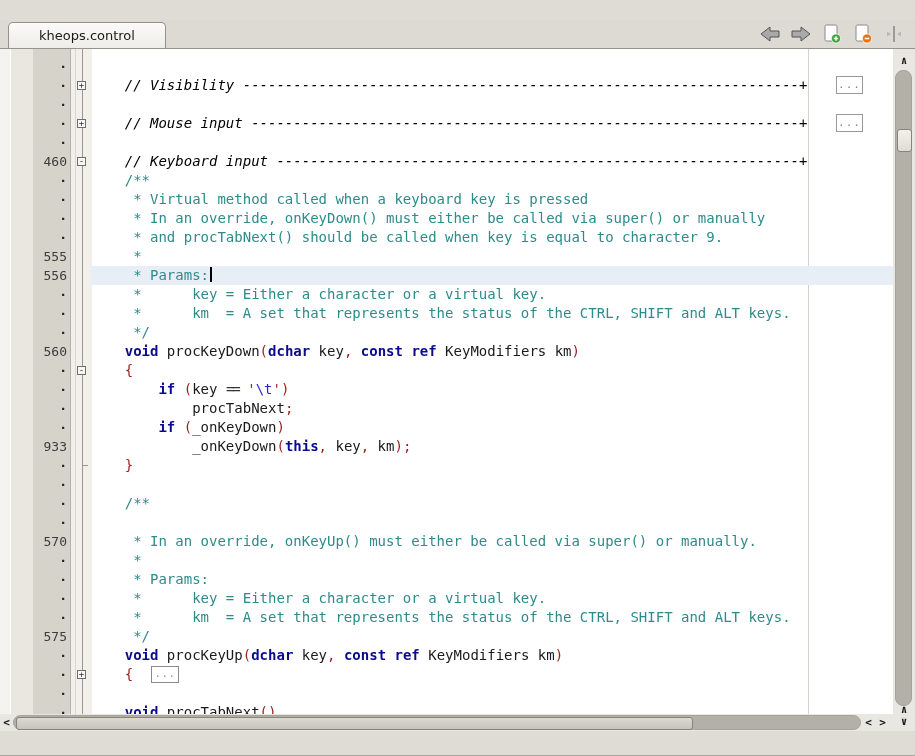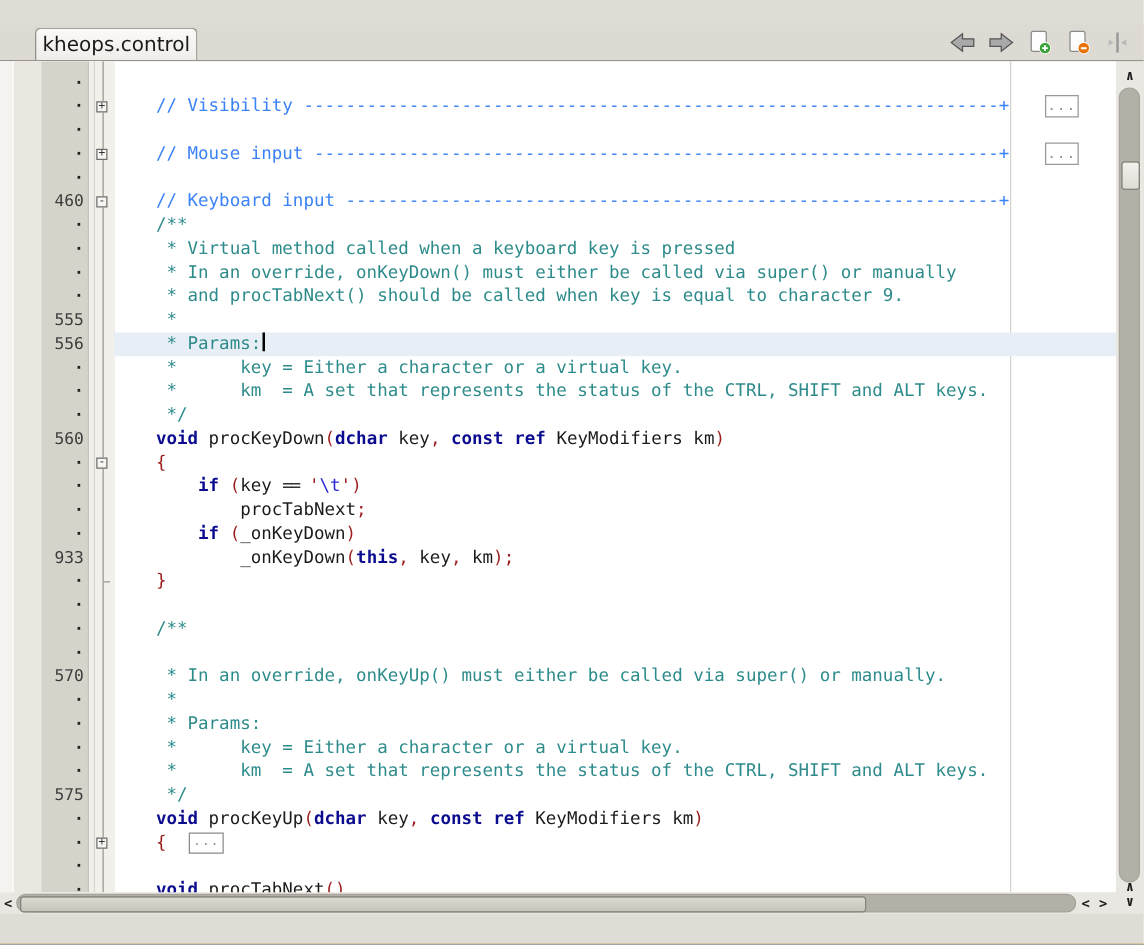--- a/index.html
+++ b/index.html
@@ -12,23 +12,23 @@
     background-image:radial-gradient(circle,#c2c2c2 0.7px,transparent 0.9px);
     background-size:3px 3px;border-bottom:1px solid #c8c8c8;}
   .title{position:absolute;left:50%;transform:translateX(-50%);top:1px;
     font-size:12px;color:#111;background:#ECECEC;padding:1px 7px;white-space:nowrap;}
   .close{position:absolute;right:5px;top:1px;font-size:12px;font-weight:bold;color:#111;
     background:#ECECEC;padding:1px 3px;cursor:default;}
 
   
   .tabbar{position:absolute;left:0;top:20px;width:915px;height:28px;background:#DDD9D3;
     border-bottom:1px solid #97938C;}
-  .tab{position:absolute;left:8px;bottom:0;height:25px;line-height:25px;padding:0 5px;
+  .tab{position:absolute;left:8px;bottom:0;height:25px;line-height:25px;padding:0 30px;
     background:linear-gradient(#FBFAF8,#EFEDE9);border:1px solid #95918A;border-bottom:none;
-    border-radius:5px 5px 0 0;font-size:16px;color:#1a1a1a;margin-left:20px;}
+    border-radius:5px 5px 0 0;font-size:13px;color:#1a1a1a;}
   .tools{position:absolute;right:10px;top:3px;height:22px;display:flex;align-items:center;gap:9px;}
   .tool{width:22px;height:20px;display:flex;align-items:center;justify-content:center;}
 
   
   .editor{position:absolute;left:0;top:49px;width:893px;height:665px;background:#fff;overflow:hidden;}
   .stripe{position:absolute;top:0;bottom:0;}
   .s1{left:0;width:10px;background:#F4F3EF;border-right:1px solid #fff;}
   .s2{left:11px;width:22px;background:#EAE7E1;}
   .s3{left:33px;width:37px;background:#D6D3CB;}
   .s4{left:70px;width:21px;background:#F1F0EB;border-left:1px solid #B5B2AA;}
@@ -53,21 +53,21 @@
     width:26px;height:15px;border:1px solid #8A8A8A;background:#fff;color:#888;
     font-size:10px;line-height:13px;letter-spacing:1px;text-align:center;}
   .fold-ellipsis-box{position:absolute;left:836px;width:27px;height:18px;box-sizing:border-box;
     border:1px solid #999;background:#fff;color:#888;font-size:11px;line-height:15px;
     letter-spacing:1px;text-align:center;font-family:"DejaVu Sans Mono",monospace;}
   .feb1{top:27px;} .feb2{top:65px;}
 
   
   .tk-k{color:#0B0B8F;font-weight:bold;}
   .tk-i{color:#1A1A1A;}
-  .tk-c{color:#3b82f6;}
+  .tk-c{color:#000000;font-style:italic;}
   .tk-d{color:#2E8B8B;}
   .tk-p{color:#9C1C1C;}
   .tk-s{color:#9C1C1C;}
   .tk-e{color:#2A2AD4;}
   .tk-o{color:#333;letter-spacing:-2px;}
 
   
   .vscroll{position:absolute;right:0;top:49px;width:22px;height:682px;background:#E9E7E1;}
   .vtrough{position:absolute;left:2px;top:21px;width:17px;height:636px;background:#B3B1A7;
     border:1px solid #A5A39A;border-radius:8px;box-sizing:border-box;}

